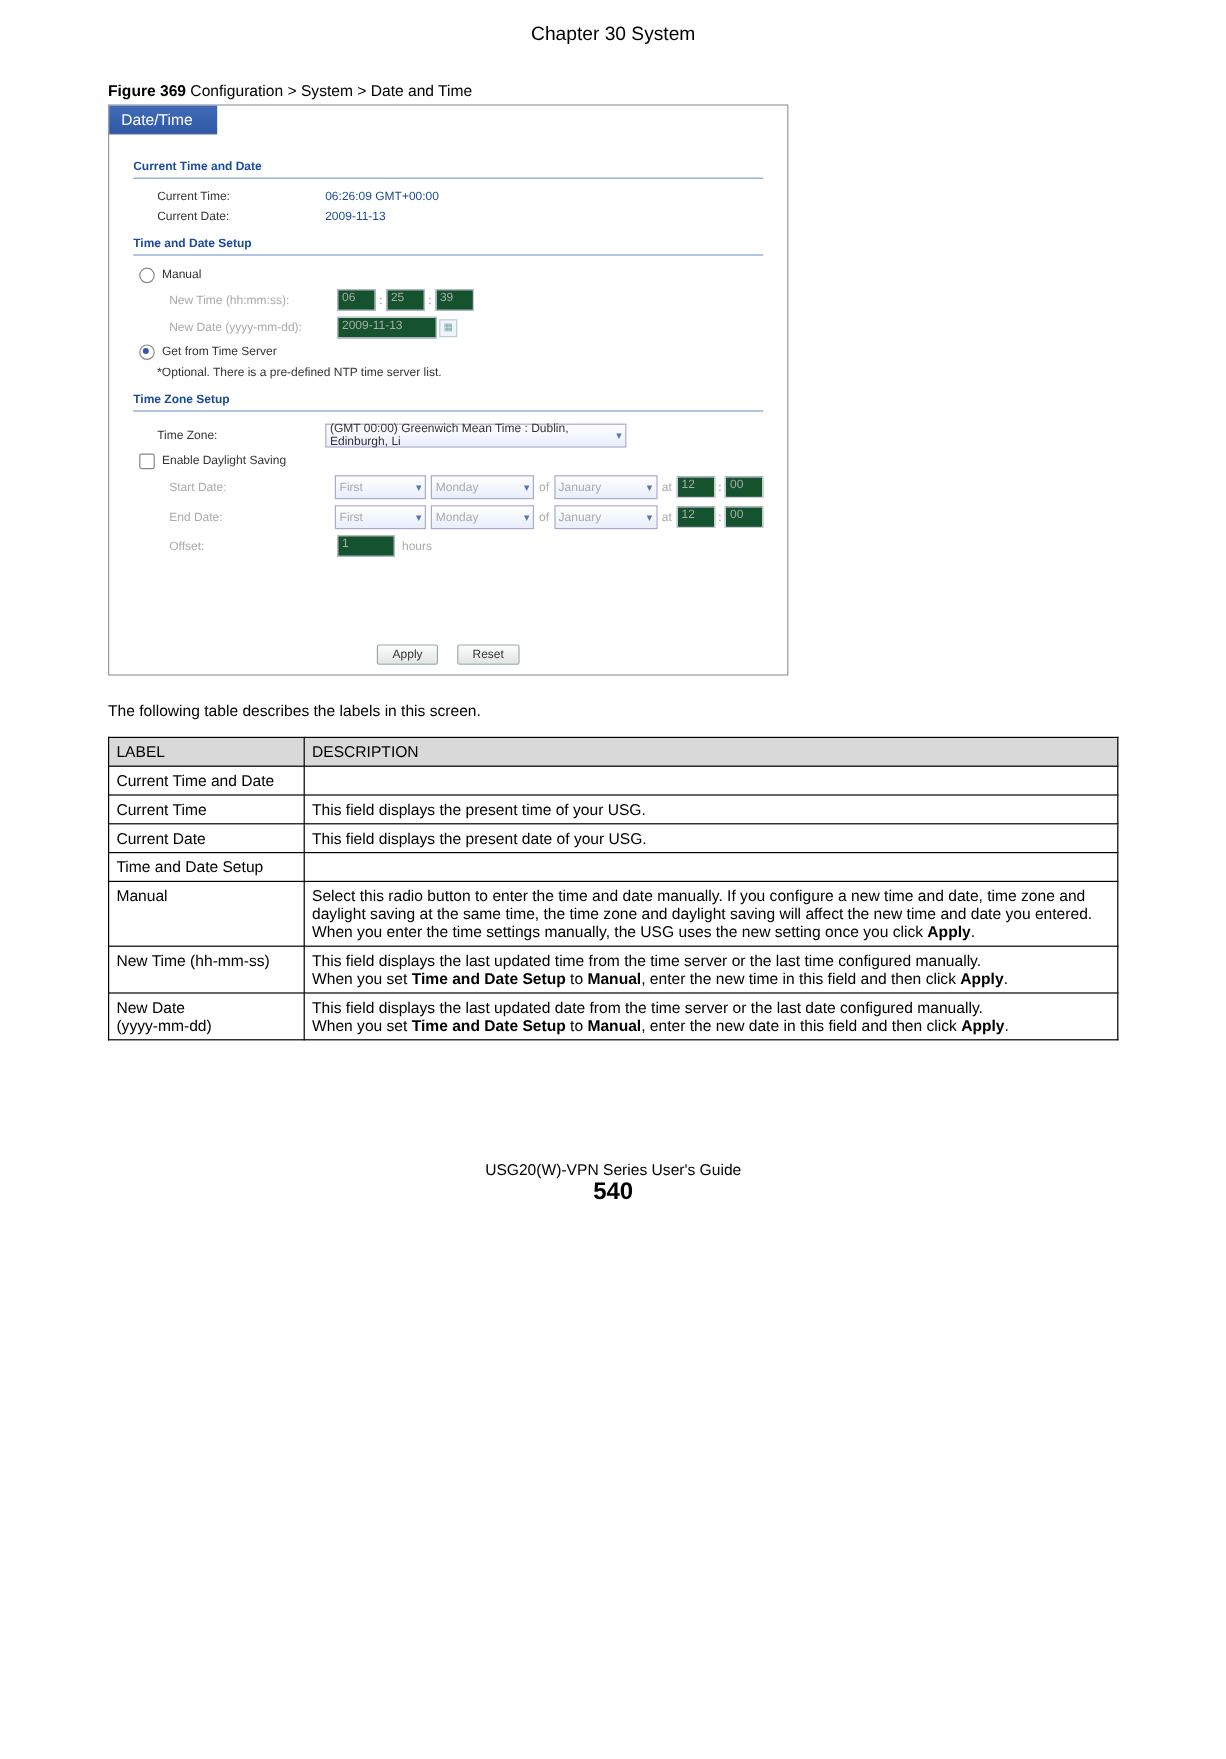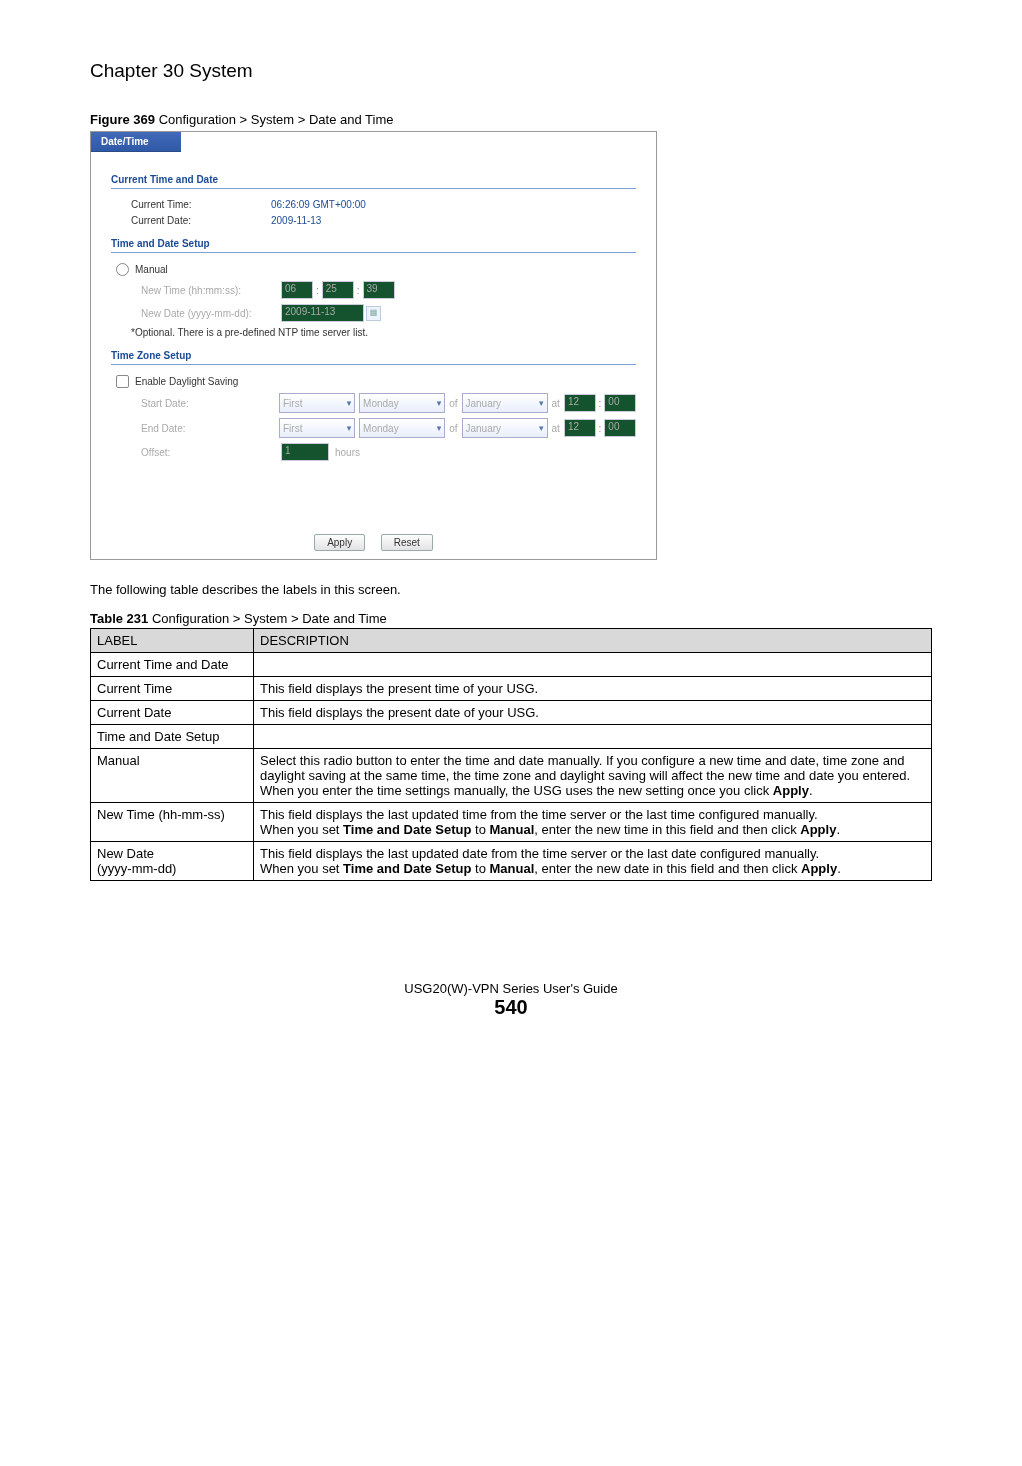--- a/index.html
+++ b/index.html
@@ -8,45 +8,44 @@
     color: #000;
     background: #fff;
     margin: 0;
     padding: 0;
     width: 1022px;
   }
   .page {
     padding: 20px 90px 40px 90px;
   }
   .chapter-header {
-    text-align: left;
-    font-size: 19px;
+    text-align: center;
+    font-size: 16px;
     margin-bottom: 30px;
-    margin-top: 40px;
   }
   .figure-caption {
     font-size: 13px;
     margin-bottom: 4px;
   }
   .figure-caption b { font-weight: bold; }
 
   
   .screenshot {
     border: 1px solid #999;
     width: 565px;
     background: #fff;
     font-family: Tahoma, Arial, sans-serif;
     font-size: 10px;
     color: #333;
   }
   .scr-tab {
     background: linear-gradient(#4169b8, #2f5aa8);
     color: #fff;
-    font-size: 10px;
-    font-weight: bold;
+    font-size: 13px;
+    font-weight: normal;
     padding: 4px 10px;
     width: 70px;
     border-bottom: 1px solid #2a4a87;
   }
   .scr-body {
     padding: 10px 20px 60px 20px;
   }
   .scr-section-title {
     color: #1b4a97;
     font-weight: bold;
@@ -229,24 +228,32 @@
         <span class="scr-input dim w30">25</span>
         <span class="sep">:</span>
         <span class="scr-input dim w30">39</span>
       </div>
       <div class="scr-row">
         <div class="scr-label dim" style="padding-left:30px;">New Date (yyyy-mm-dd):</div>
         <span class="scr-input dim w90">2009-11-13</span>
         <span class="scr-cal-icon">▦</span>
       </div>
 
+      <div class="scr-row" style="padding-left:5px;">
+        <span class="scr-radio selected"></span>
+        <span>Get from Time Server</span>
+      </div>
       <div class="scr-note">*Optional. There is a pre-defined NTP time server list.</div>
 
       <div class="scr-section-title">Time Zone Setup</div>
 
+      <div class="scr-row">
+        <div class="scr-label">Time Zone:</div>
+        <span class="scr-select w230">(GMT 00:00) Greenwich Mean Time : Dublin, Edinburgh, Li</span>
+      </div>
       <div class="scr-row" style="padding-left:5px;">
         <span class="scr-check"></span>
         <span>Enable Daylight Saving</span>
       </div>
       <div class="scr-row">
         <div class="scr-label dim" style="padding-left:30px;">Start Date:</div>
         <span class="scr-select dim w70">First</span>
         <span style="width:4px;"></span>
         <span class="scr-select dim w80">Monday</span>
         <span class="dim-text" style="margin:0 4px;">of</span>
@@ -277,23 +284,20 @@
     </div>
     <div class="scr-footer">
       <span class="scr-btn">Apply</span>
       <span style="display:inline-block;width:10px;"></span>
       <span class="scr-btn">Reset</span>
     </div>
   </div>
 
   <div class="body-text">The following table describes the labels in this screen.</div>
 
-  <div class="table-caption">
-    <b>Table 231</b><span>   Configuration &gt; System &gt; Date and Time</span>
-  </div>
 
   <table class="desc">
     <thead>
       <tr>
         <th class="lbl">LABEL</th>
         <th>DESCRIPTION</th>
       </tr>
     </thead>
     <tbody id="desc-tbody">
     <tr>

